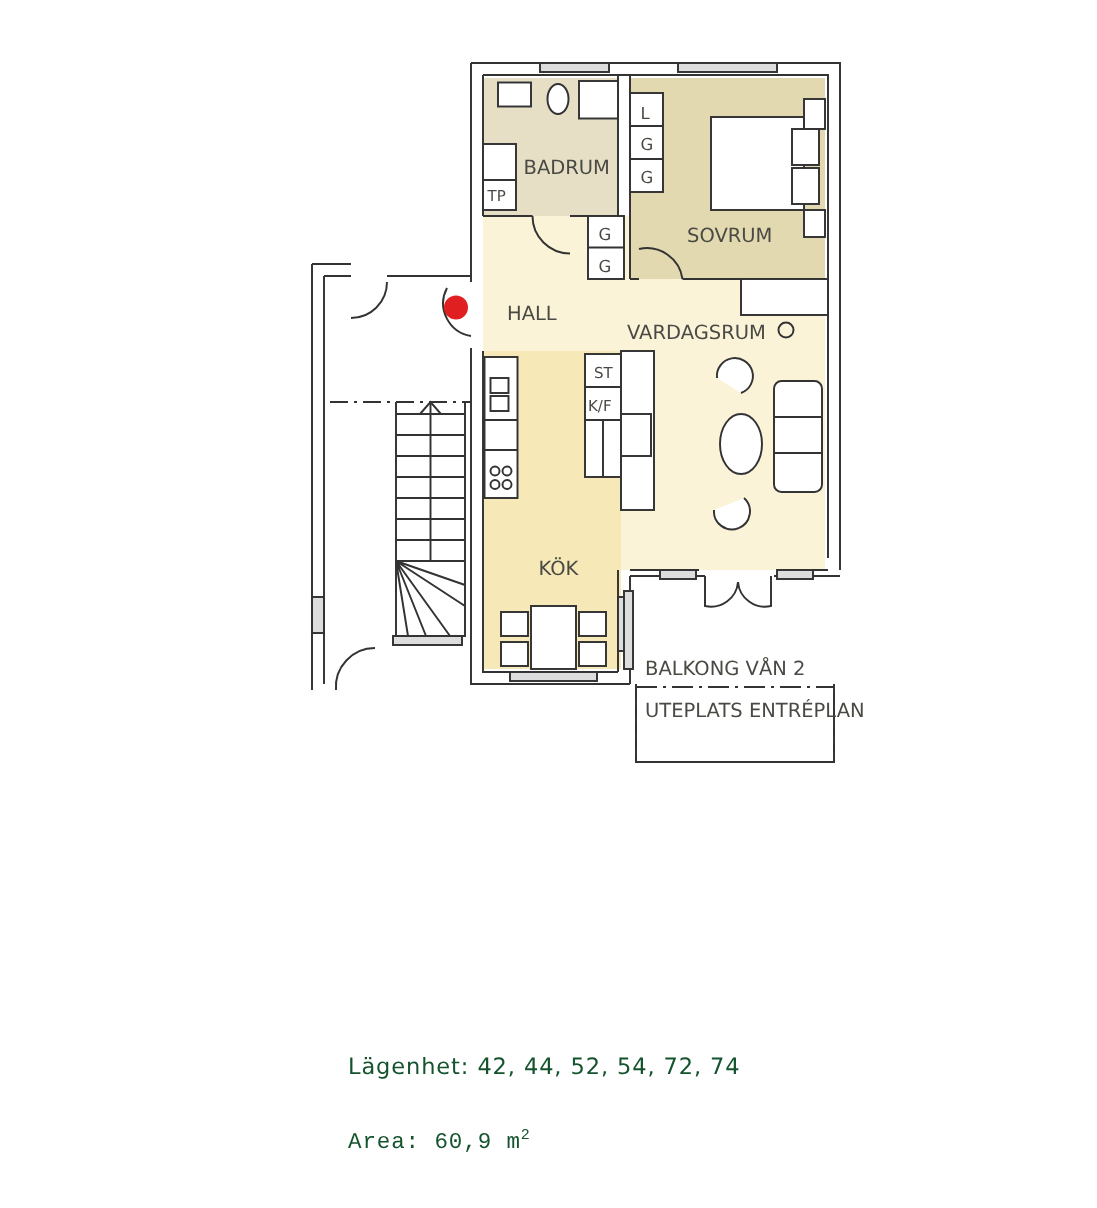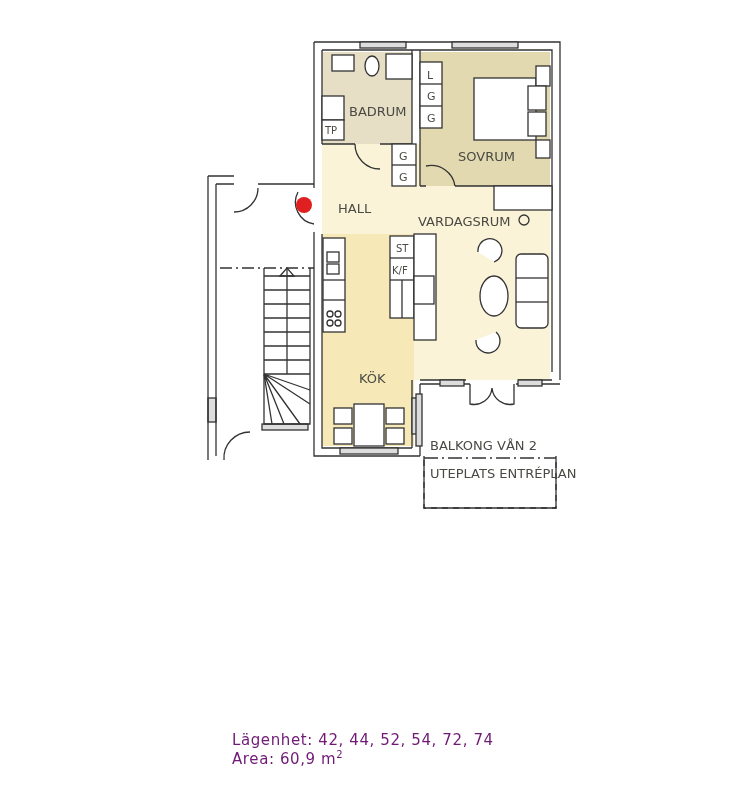--- a/index.html
+++ b/index.html
@@ -1,19 +1,19 @@
 <!DOCTYPE html>
 <html><head>
 <meta charset="utf-8">
 <style>
   html,body{margin:0;padding:0;background:#fff;}
   body{width:731px;height:805px;position:relative;overflow:hidden;font-family:"DejaVu Sans",sans-serif;}
   #plan{position:absolute;left:0;top:0;}
   .lbl{font-family:"DejaVu Sans",sans-serif;fill:#4a4a44;}
-  .info{position:absolute;left:232px;color:#701a75;font-size:15px;letter-spacing:0.6px;margin-top:29px;}
+  .info{position:absolute;left:232px;color:#14532d;font-size:15px;letter-spacing:0.6px;}
   .info sup{font-size:10px;}
 </style>
 </head>
 <body>
 
 <svg id="plan" width="731" height="805" viewBox="0 0 731 805">
 
   <rect x="322" y="52" width="90" height="92" fill="#e6dfc6"></rect>
   <rect x="420" y="52" width="130" height="134" fill="#e2d9b0"></rect>
   <rect x="322" y="144" width="98" height="90" fill="#fbf3d8"></rect>
@@ -133,16 +133,16 @@
   <text class="lbl" x="399" y="160" font-size="11">G</text>
   <text class="lbl" x="399" y="181" font-size="11">G</text>
   <text class="lbl" x="396" y="252" font-size="10">ST</text>
   <text class="lbl" x="392" y="274" font-size="10">K/F</text>
 </svg>
 
 <div class="info" style="top:702px;">
   <span>Lägenhet:</span>
   <span>42, 44, 52, 54, 72, 74</span>
 </div>
-<div class="info" style="top:720px;">
+<div class="info" style="top:752px;font-family:Liberation Mono, monospace;">
   <span>Area:</span>
   <span>60,9 m</span><sup>2</sup>
 </div>
 
 </body></html>

